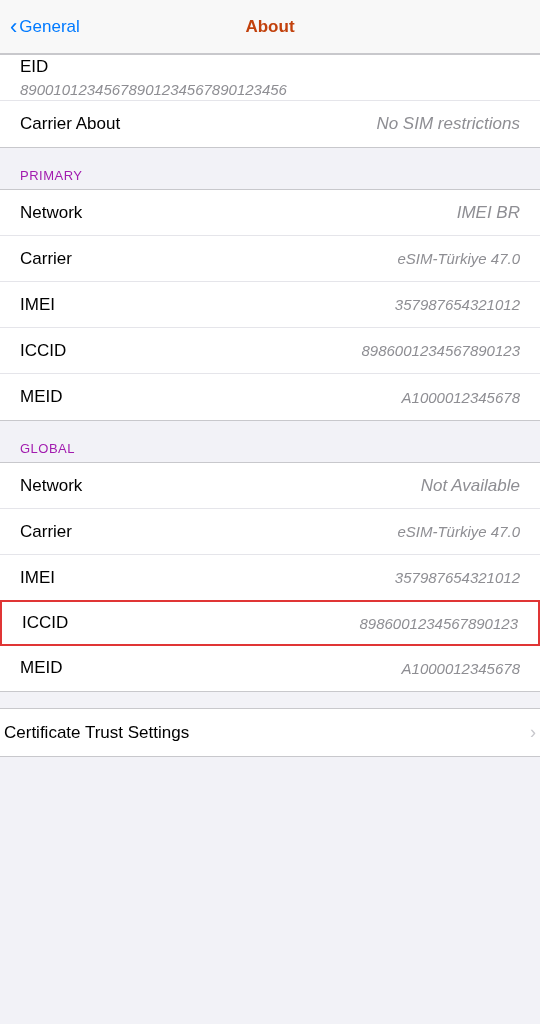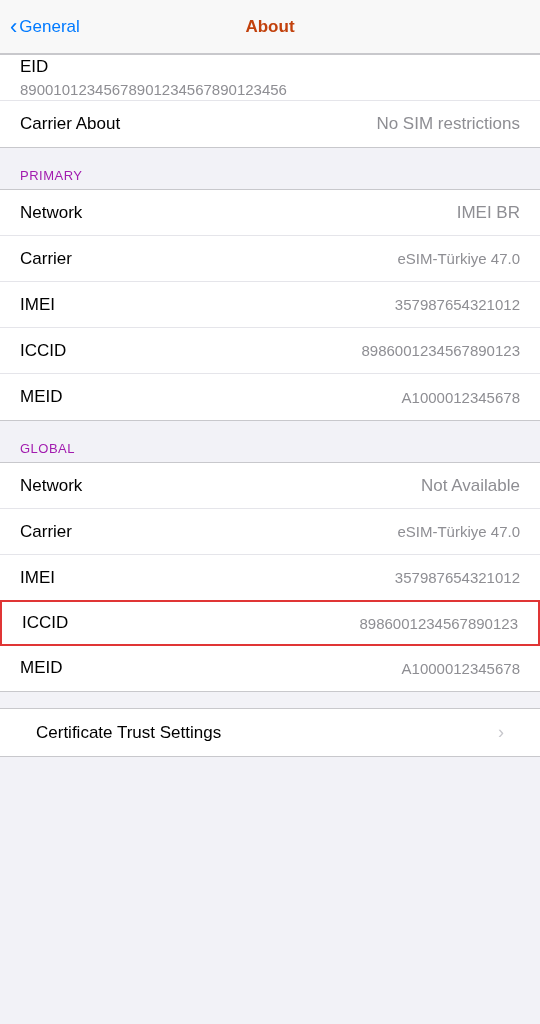--- a/index.html
+++ b/index.html
@@ -80,20 +80,21 @@
     .row-label {
       font-size: 17px;
       color: #000;
       flex-shrink: 0;
     }
     .row-value {
       font-size: 17px;
       color: #8e8e93;
       text-align: right;
       margin-left: 12px;
+      font-style: italic;
     }
     .row-value.mono {
       font-size: 15px;
       color: #8e8e93;
       font-variant-numeric: tabular-nums;
     }
 
     
     .table-row.stacked {
       flex-direction: column;
@@ -115,21 +116,21 @@
       margin: -1px 0;
       position: relative;
       z-index: 1;
     }
 
     
     .cert-row {
       display: flex;
       align-items: center;
       justify-content: space-between;
-      padding: 13px 36px;
+      padding: 13px 4px;
       background: #fff;
       border-top: 1px solid #c8c8cc;
       border-bottom: 1px solid #c8c8cc;
       margin-top: 16px;
       min-height: 46px;
     }
     .cert-row .row-label {
       color: #000;
     }
     .chevron-right {

